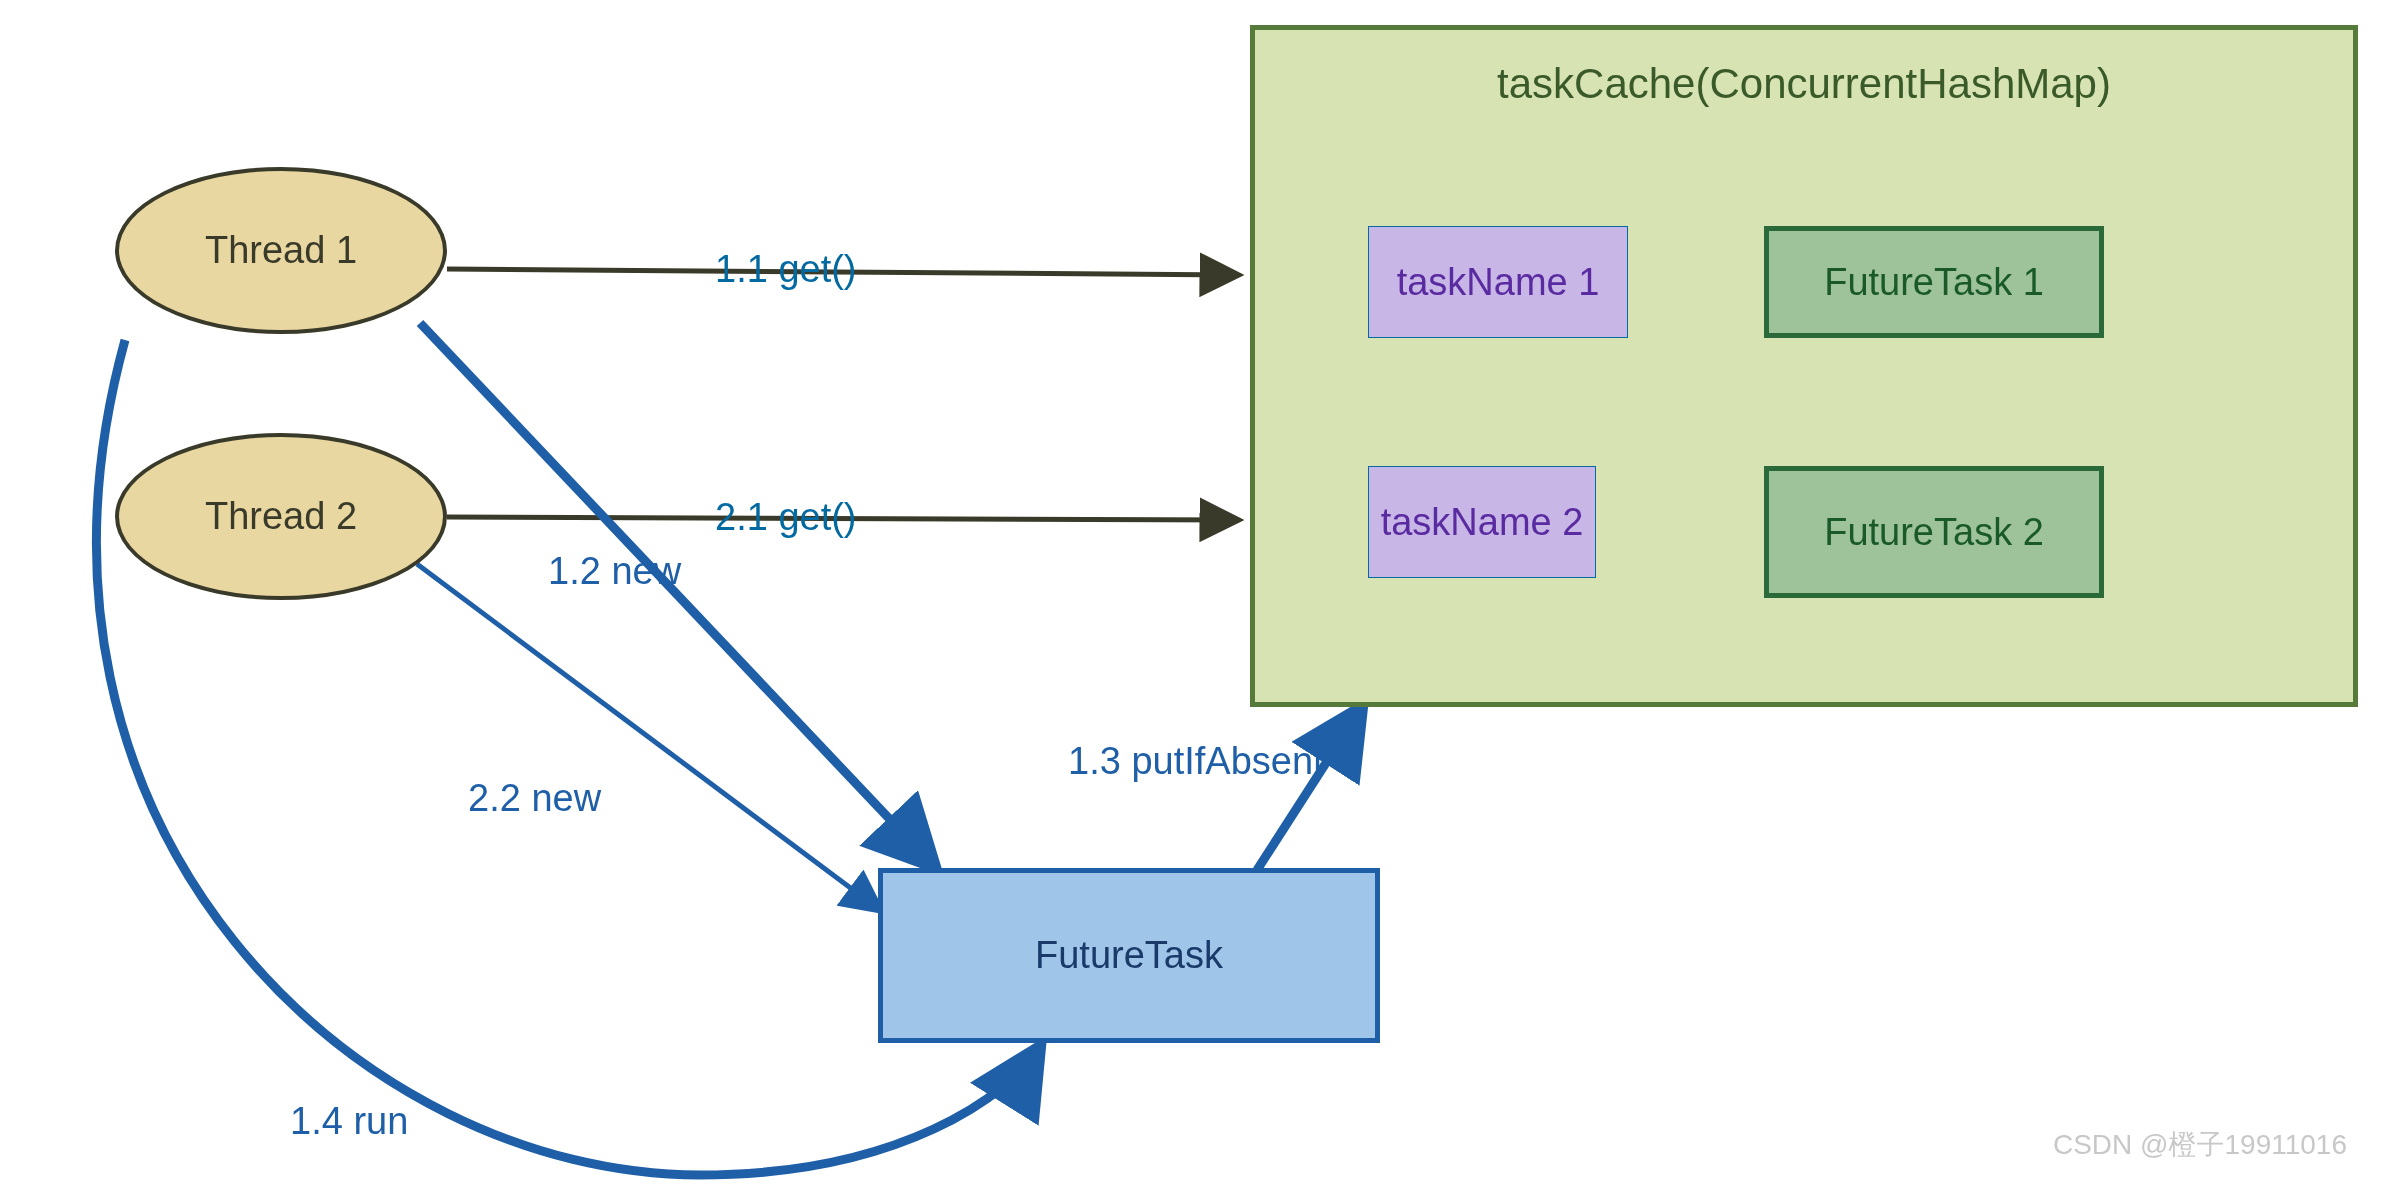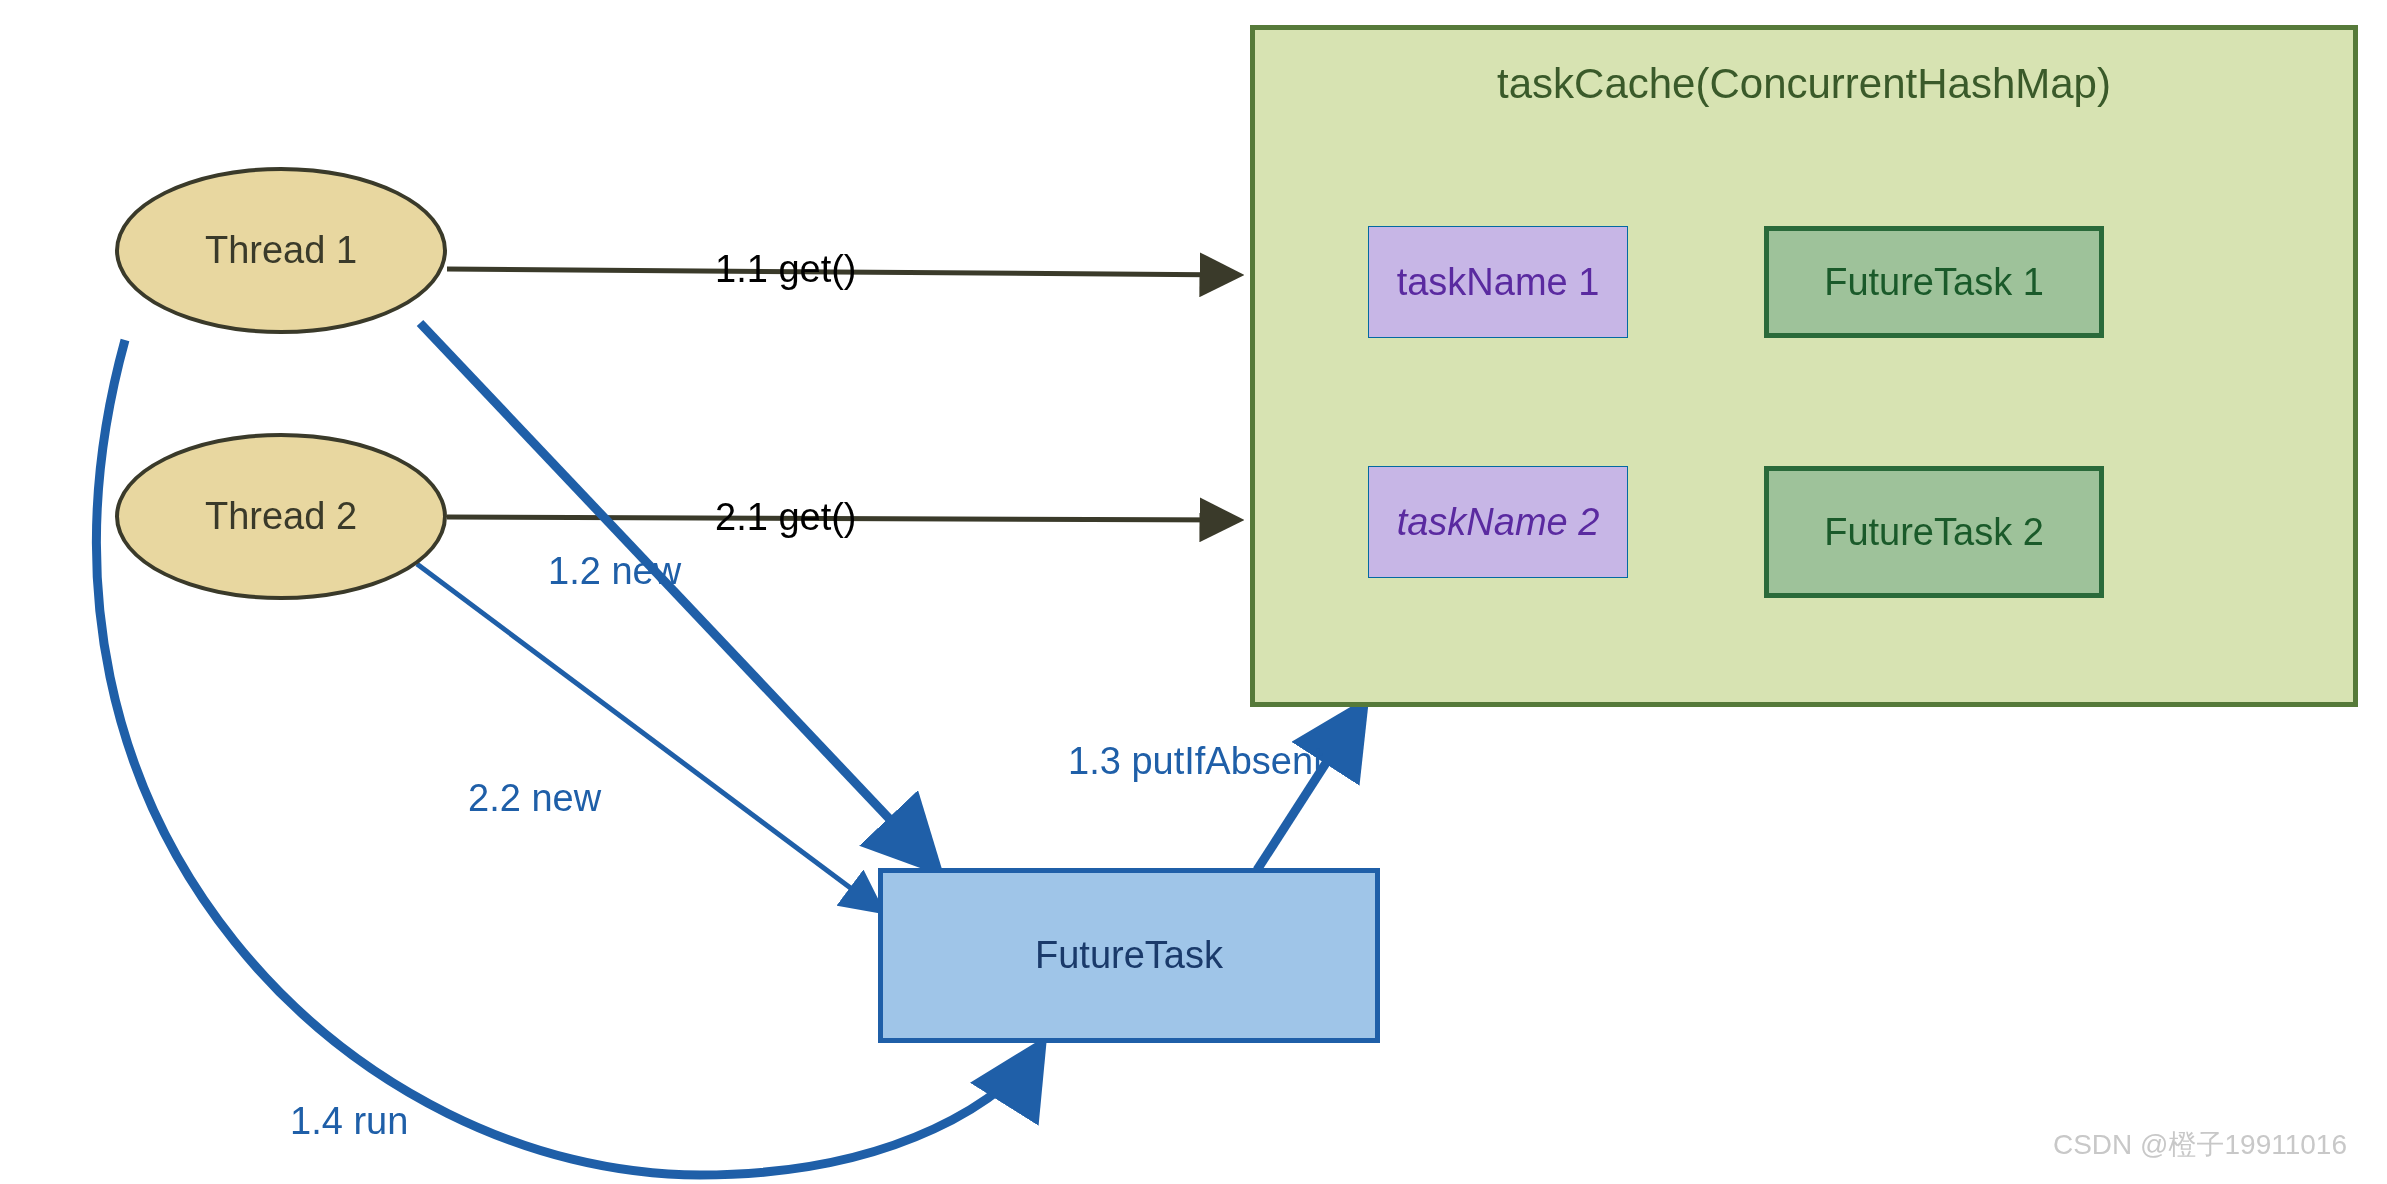--- a/index.html
+++ b/index.html
@@ -59,21 +59,21 @@
     border: 5px solid #1f5fa8;
     color: #1a3a6a;
     font-weight: 500;
   }
   .label {
     position: absolute;
     font-size: 38px;
     font-weight: 500;
     white-space: nowrap;
   }
-  .label.dark { color: #000000; }
+  .label.dark { color: #0369a1; }
   .label.blue { color: #1f5fa8; }
   .watermark {
     position: absolute;
     right: 40px;
     bottom: 20px;
     font-family: Arial, sans-serif;
     font-size: 28px;
     color: #c8c8c8;
   }
 </style>
@@ -126,21 +126,21 @@
 </div>
 
 <div class="node purple-box" style="left:1368px; top:226px; width:260px; height:112px;">
   <span>taskName 1</span>
 </div>
 
 <div class="node green-box" style="left:1764px; top:226px; width:340px; height:112px;">
   <span>FutureTask 1</span>
 </div>
 
-<div class="node purple-box" style="left:1368px; top:466px; width:260px; height:112px;font-style:italic;">
+<div class="node purple-box" style="left:1368px; top:466px; width:228px; height:112px;">
   <span>taskName 2</span>
 </div>
 
 <div class="node green-box" style="left:1764px; top:466px; width:340px; height:132px;">
   <span>FutureTask 2</span>
 </div>
 
 <div class="node blue-box" style="left:878px; top:868px; width:502px; height:175px;">
   <span>FutureTask</span>
 </div>

